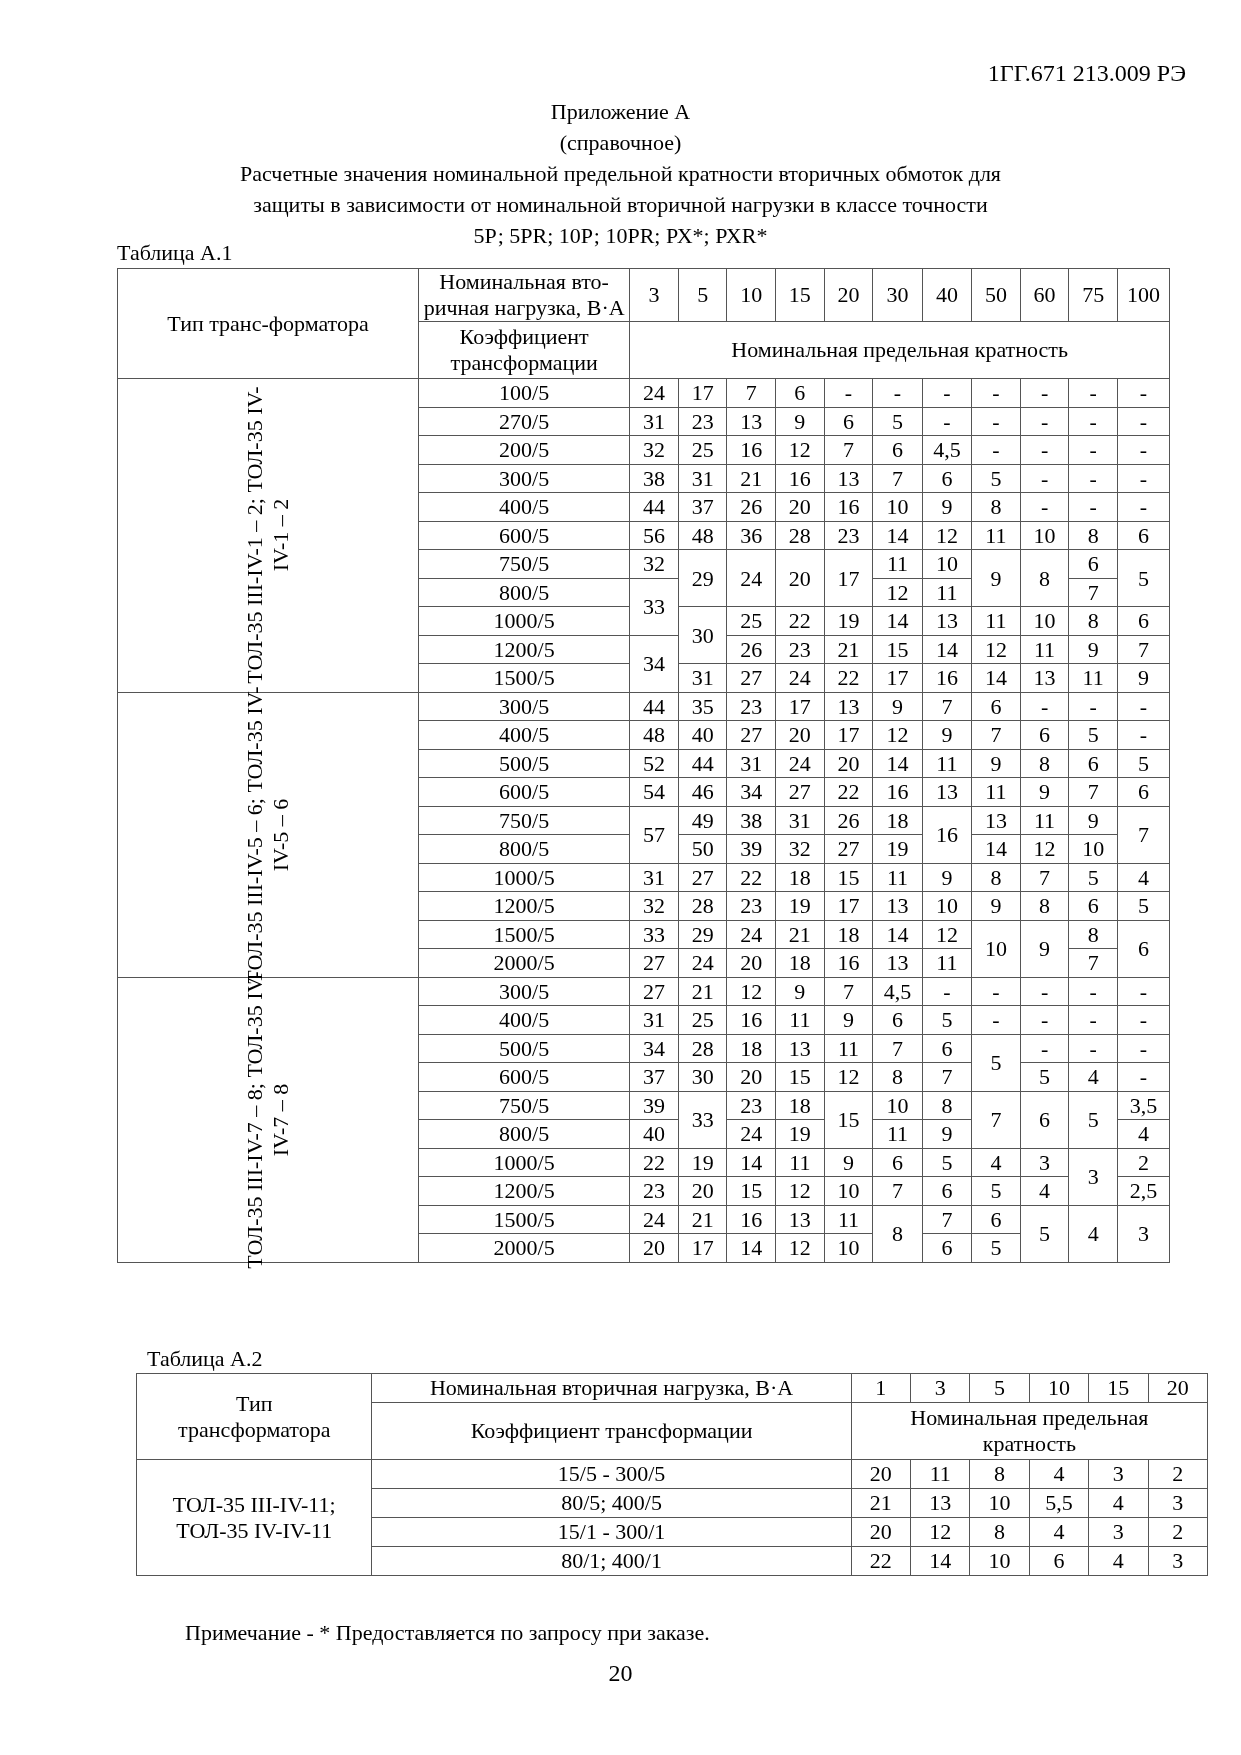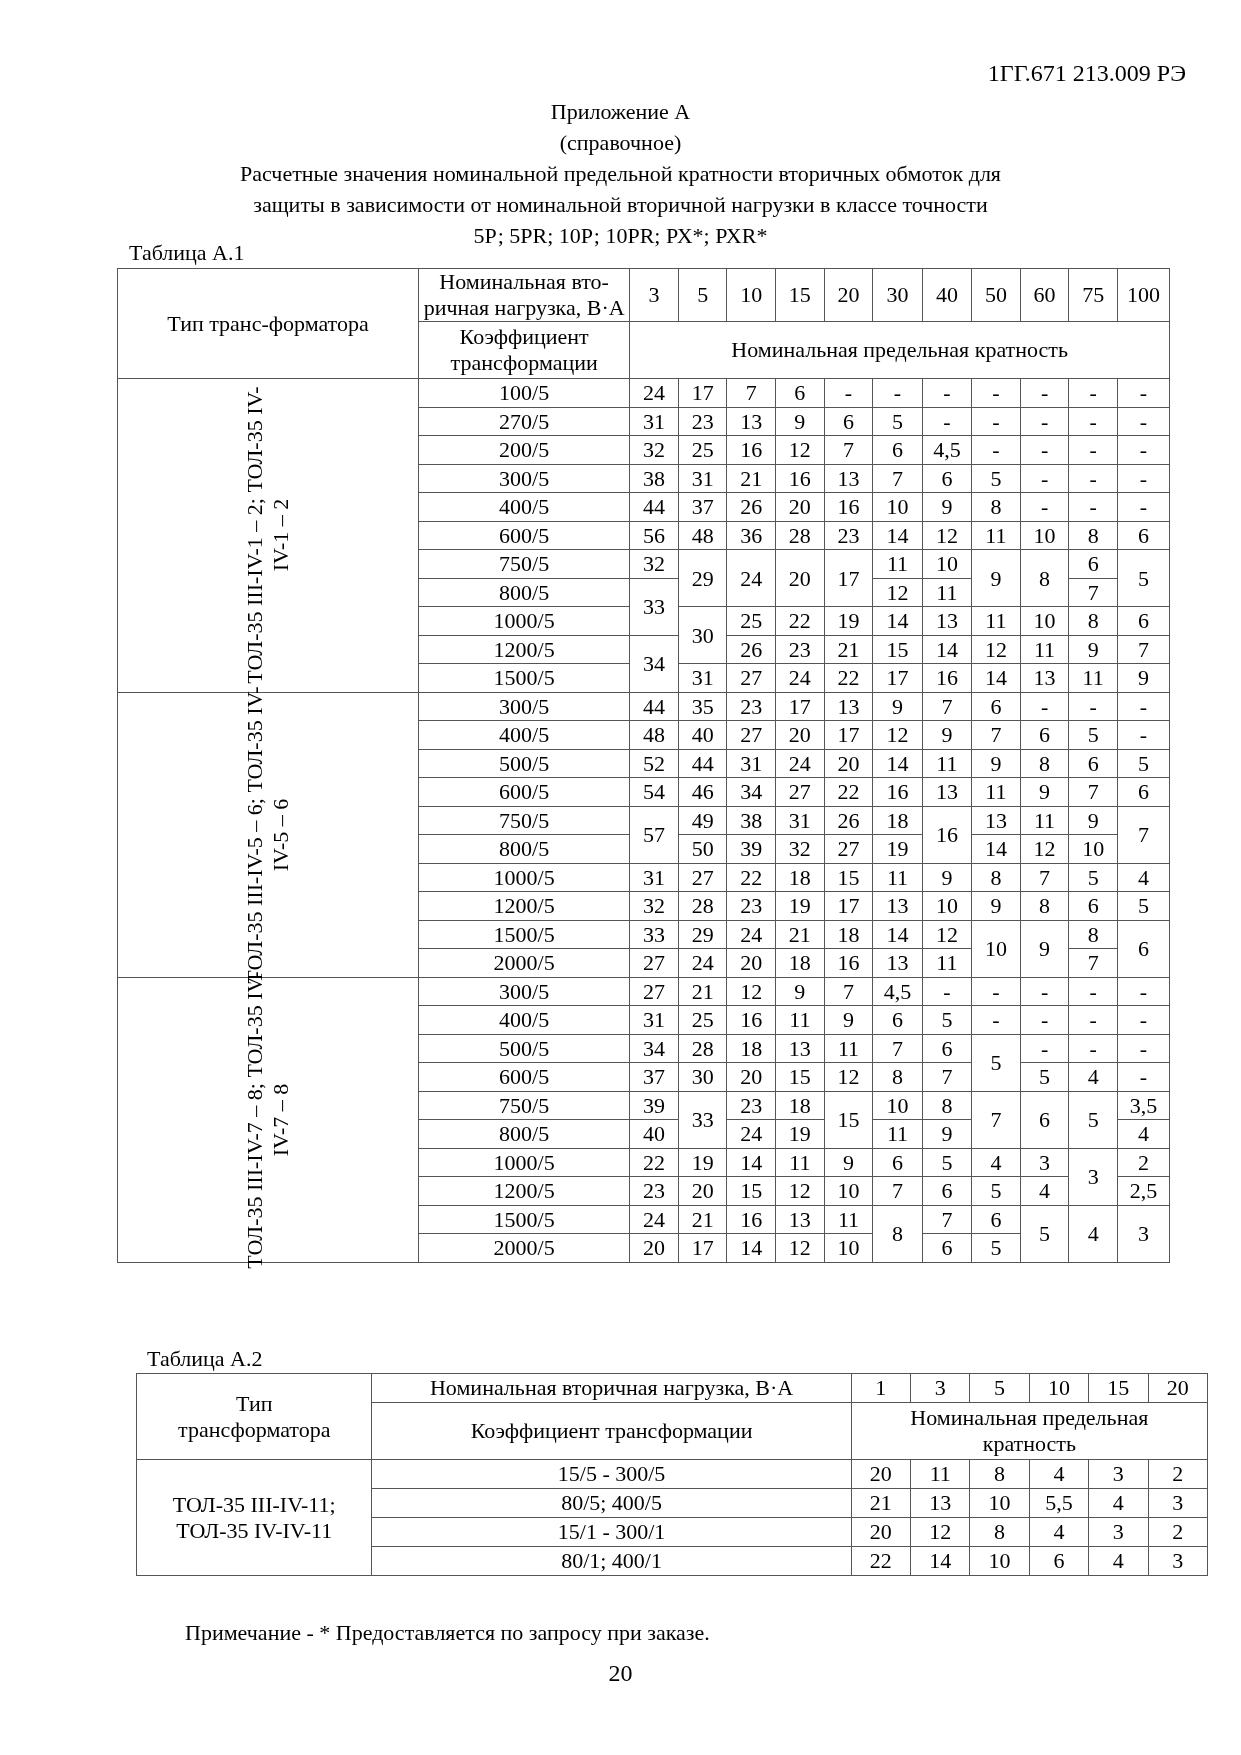--- a/index.html
+++ b/index.html
@@ -28,21 +28,21 @@
 <div class="doc-code">1ГГ.671 213.009 РЭ</div>
 
 <div class="heading">
   <div>Приложение А</div>
   <div>(справочное)</div>
   <div>Расчетные значения номинальной предельной кратности вторичных обмоток для</div>
   <div>защиты в зависимости от номинальной вторичной нагрузки в классе точности</div>
   <div>5Р; 5РR; 10Р; 10РR; РХ*; РХR*</div>
 </div>
 
-<div class="tcap" style="top:240px;left:129px;">Таблица А.1</div>
+<div class="tcap" style="top:240px;left:117px;">Таблица А.1</div>
 
 <table id="t1">
   <colgroup>
     <col style="width:141px">
       <col style="width:222px">
     <col style="width:53px">
       <col style="width:53px">
       <col style="width:53px">
       <col style="width:53px">
       <col style="width:53px">

